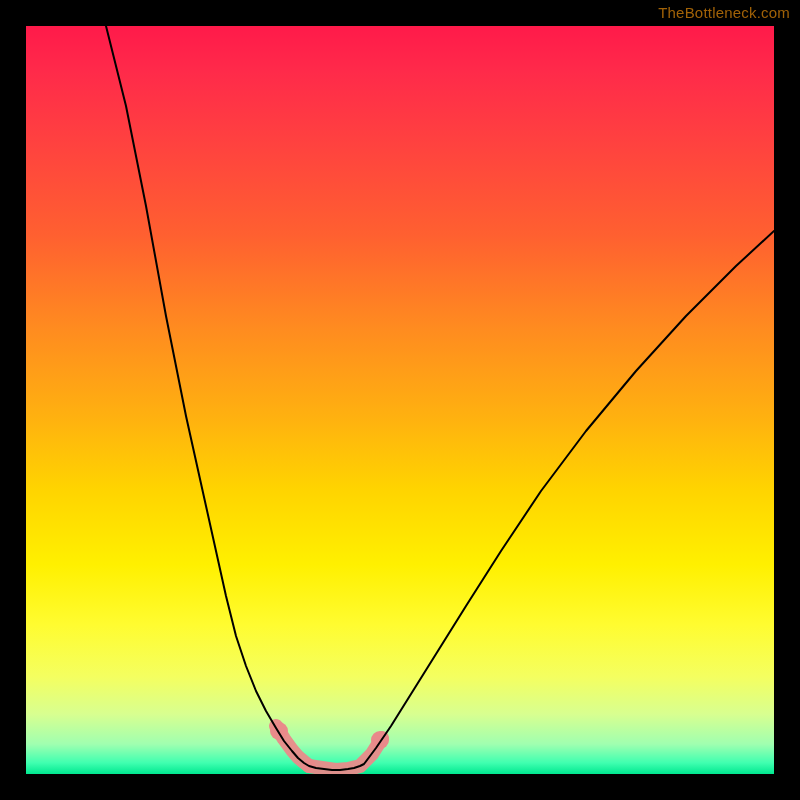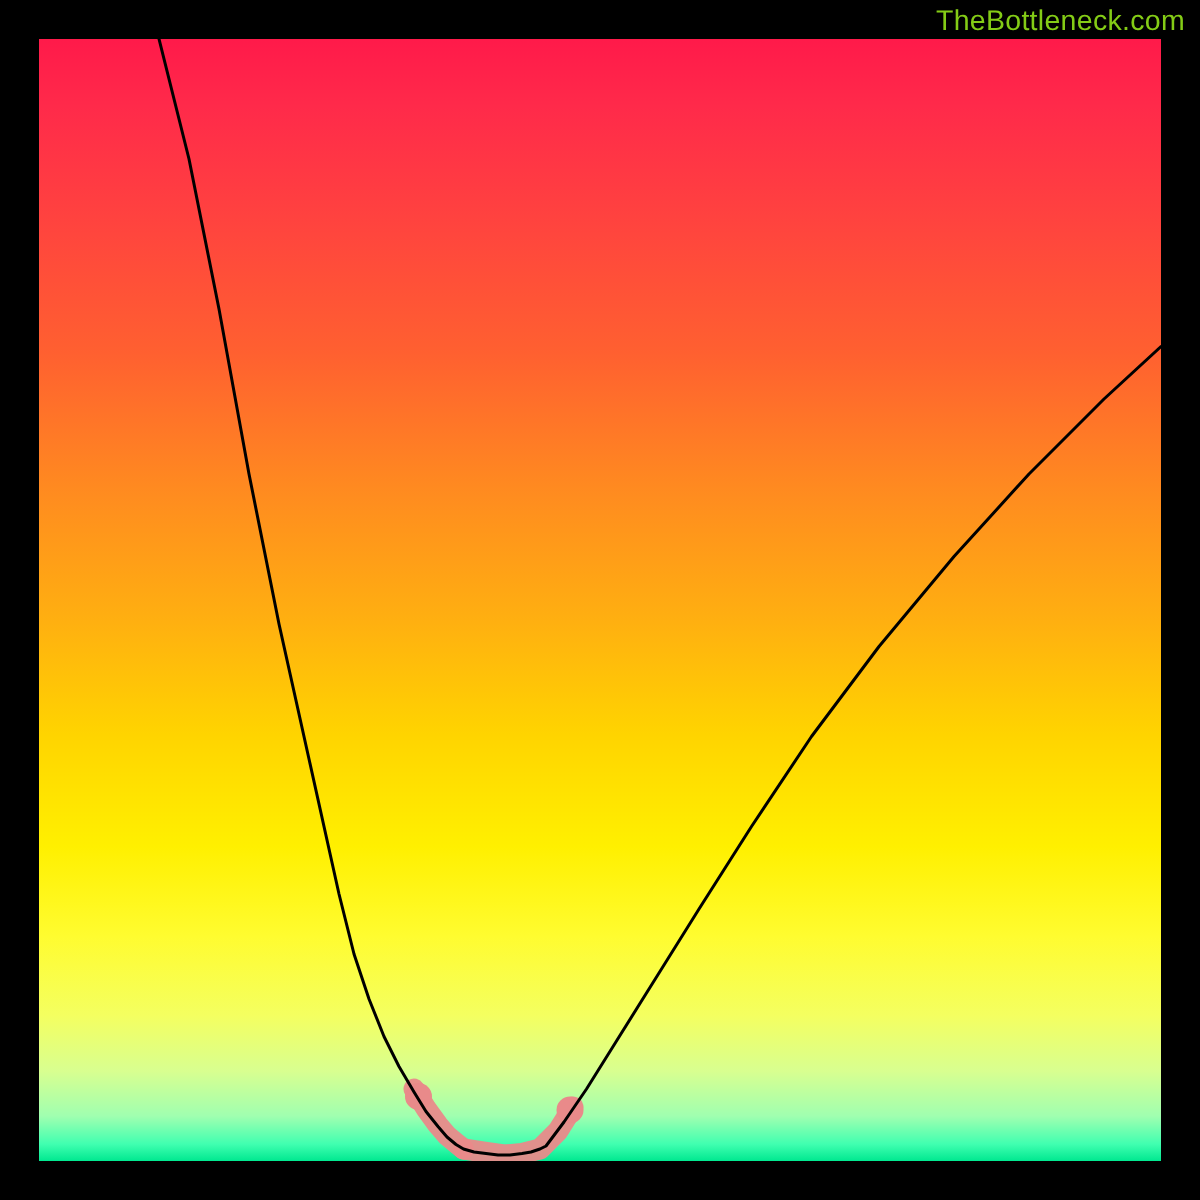--- a/index.html
+++ b/index.html
@@ -42,22 +42,22 @@
       #d8ff90 92%,
       #a0ffb0 96%,
       #40ffb0 98.5%,
       #00e890 100%
     );
   }
   .watermark {
     position: absolute;
     top: 4px;
     right: 10px;
-    color: #84cc16;
-    font-size: 19px;
+    color: #a16207;
+    font-size: 15px;
     font-weight: 500;
     letter-spacing: 0.2px;
     user-select: none;
   }
   svg.curve-layer {
     position: absolute;
     inset: 0;
     width: 748px;
     height: 748px;
   }

